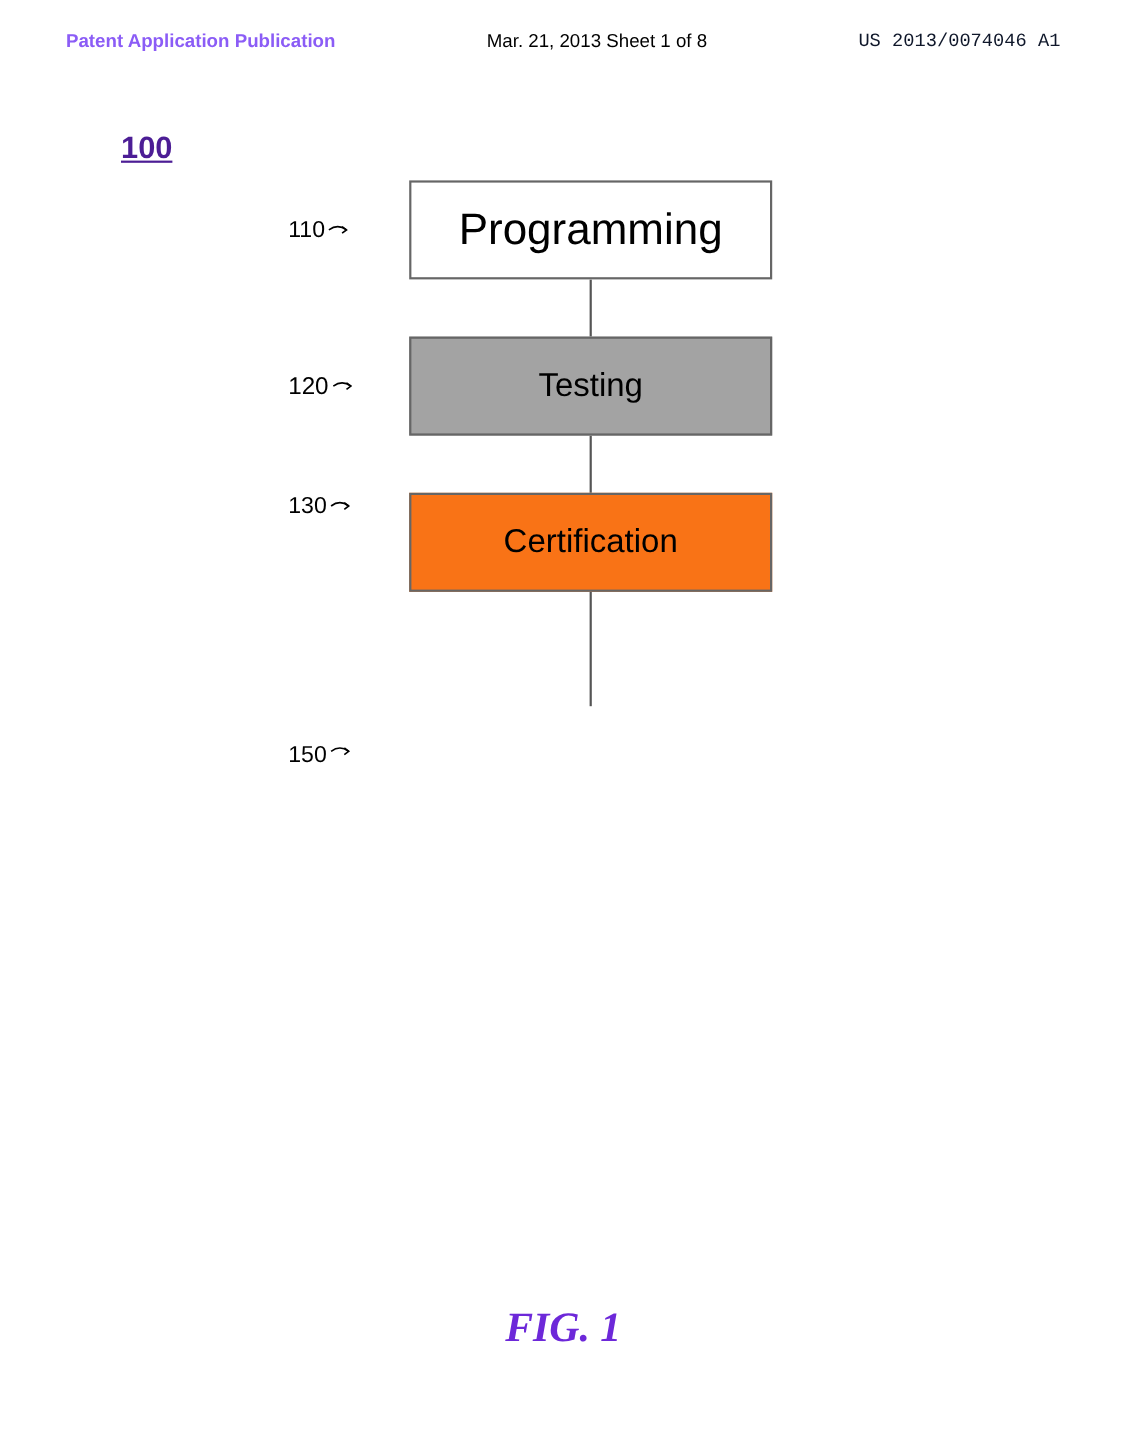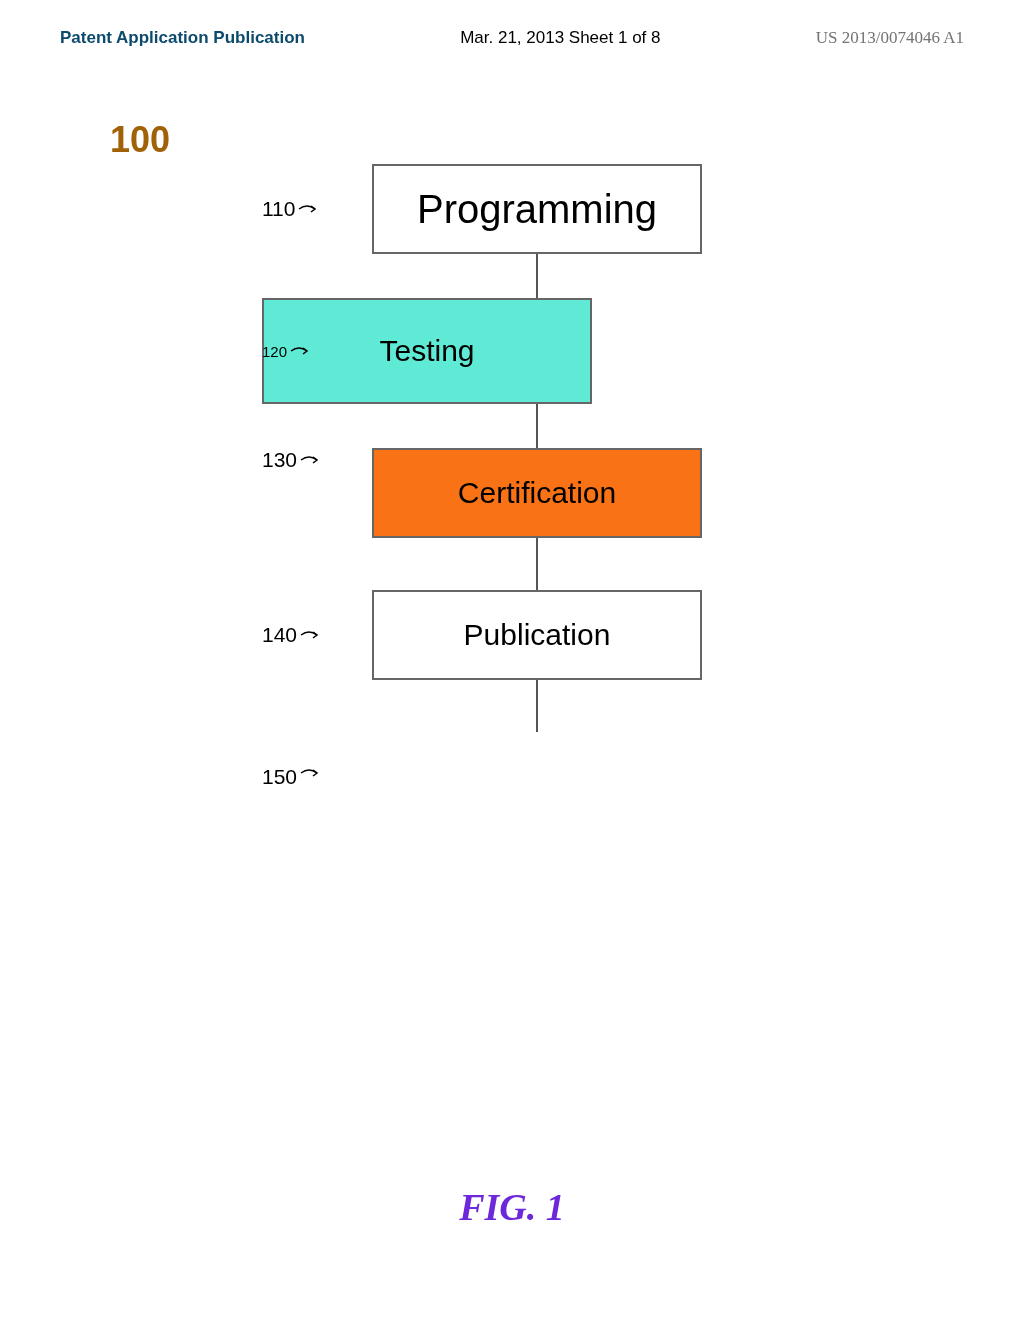--- a/index.html
+++ b/index.html
@@ -30,77 +30,77 @@
       justify-content: space-between;
       align-items: center;
       padding: 28px 60px 16px 60px;
       border-bottom: none;
     }
 
     .header-left {
       font-size: 17px;
       font-weight: bold;
       font-family: 'Arial', sans-serif;
-      color: #0c4a6e;
+      color: #8b5cf6;
     }
 
     .header-center {
       font-size: 17px;
       font-family: 'Arial', sans-serif;
       color: #000;
       text-align: left;
     }
 
     .header-right {
       font-size: 17px;
-      font-family: Liberation Serif, serif;
-      color: #737373;
+      font-family: Liberation Mono, monospace;
+      color: #0f172a;
     }
   </style>
 </head>
 <body>
 
 <div class="page-container">
 
   <div class="header">
     <div class="header-left">Patent Application Publication</div>
     <div class="header-center">Mar. 21, 2013  Sheet 1 of 8</div>
     <div class="header-right">US 2013/0074046 A1</div>
   </div>
 
   <div style="position: relative; width: 1024px; height: 1220px;">
 
-    <div style="position: absolute; left: 110px; top: 55px; font-size: 36px; font-family: Arial, sans-serif; font-weight: bold; color: #a16207; ">100</div>
+    <div style="position: absolute; left: 110px; top: 55px; font-size: 28px; font-family: Arial, sans-serif; font-weight: bold; color: #4c1d95; text-decoration: underline;">100</div>
 
     <div style="position: absolute; left: 50%; top: 100px; transform: translateX(-50%);">
 
       <div style="display: flex; align-items: center; position: relative; width: 500px; height: 90px;">
         <div style="position: absolute; left: 0; display: flex; align-items: center; font-size: 21px; font-family: Arial, sans-serif; color: #000; text-align: center;">
           <span>110</span>
           <svg width="22" height="16" viewBox="0 0 22 16" style="margin-left:2px;">
             <path d="M2 8 Q10 2 18 8" stroke="#000" stroke-width="1.5" fill="none"></path>
             <polyline points="14,5 18,8 14,11" stroke="#000" stroke-width="1.5" fill="none"></polyline>
           </svg>
         </div>
         <div style="border: 2px solid #666; background: #fff; width: 330px; height: 90px; display: flex; align-items: center; justify-content: center; margin-left: 110px;">
           <span style="font-size: 40px; font-family: Arial, sans-serif; color: #000;">Programming</span>
         </div>
       </div>
 
       <div style="width: 2px; height: 52px; background: #555; margin-left: 274px;"></div>
 
       <div style="display: flex; align-items: center; position: relative; width: 500px; height: 90px;">
-        <div style="position: absolute; left: 0; display: flex; align-items: center; font-size: 15px; font-family: Arial, sans-serif; color: #000;">
+        <div style="position: absolute; left: 0; display: flex; align-items: center; font-size: 22px; font-family: Arial, sans-serif; color: #000;">
           <span>120</span>
           <svg width="22" height="16" viewBox="0 0 22 16" style="margin-left:2px;">
             <path d="M2 8 Q10 2 18 8" stroke="#000" stroke-width="1.5" fill="none"></path>
             <polyline points="14,5 18,8 14,11" stroke="#000" stroke-width="1.5" fill="none"></polyline>
           </svg>
         </div>
-        <div style="border: 2px solid #666; background: #5eead4; width: 330px; height: 106px; display: flex; align-items: center; justify-content: center; ">
+        <div style="border: 2px solid #666; background: #a3a3a3; width: 330px; height: 90px; display: flex; align-items: center; justify-content: center; margin-left: 110px;">
           <span style="font-size: 30px; font-family: Arial, sans-serif; color: #000;">Testing</span>
         </div>
       </div>
 
       <div style="width: 2px; height: 52px; background: #555; margin-left: 274px;"></div>
 
       <div style="display: flex; align-items: flex-start; position: relative; width: 500px; height: 90px;">
         <div style="position: absolute; left: 0; display: flex; align-items: center; font-size: 21px; font-family: Arial, sans-serif; color: #000;">
           <span>130</span>
           <svg width="22" height="16" viewBox="0 0 22 16" style="margin-left:2px;">
@@ -108,32 +108,20 @@
             <polyline points="14,5 18,8 14,11" stroke="#000" stroke-width="1.5" fill="none"></polyline>
           </svg>
         </div>
         <div style="border: 2px solid #666; background: #f97316; width: 330px; height: 90px; display: flex; align-items: center; justify-content: center; margin-left: 110px;">
           <span style="font-size: 30px; font-family: Arial, sans-serif; color: #000;">Certification</span>
         </div>
       </div>
 
       <div style="width: 2px; height: 52px; background: #555; margin-left: 274px;"></div>
 
-      <div style="display: flex; align-items: center; position: relative; width: 500px; height: 90px;">
-        <div style="position: absolute; left: 0; display: flex; align-items: center; font-size: 21px; font-family: Arial, sans-serif; color: #000;">
-          <span>140</span>
-          <svg width="22" height="16" viewBox="0 0 22 16" style="margin-left:2px;">
-            <path d="M2 8 Q10 2 18 8" stroke="#000" stroke-width="1.5" fill="none"></path>
-            <polyline points="14,5 18,8 14,11" stroke="#000" stroke-width="1.5" fill="none"></polyline>
-          </svg>
-        </div>
-        <div style="border: 2px solid #666; background: #fff; width: 330px; height: 90px; display: flex; align-items: center; justify-content: center; margin-left: 110px;">
-          <span style="font-size: 30px; font-family: Arial, sans-serif; color: #000;">Publication</span>
-        </div>
-      </div>
 
       <div style="width: 2px; height: 52px; background: #555; margin-left: 274px;"></div>
 
       <div style="display: flex; align-items: center; position: relative; width: 500px; height: 90px;">
         <div style="position: absolute; left: 0; display: flex; align-items: flex-start; font-size: 21px; font-family: Arial, sans-serif; color: #000;">
           <span>150</span>
           <svg width="22" height="16" viewBox="0 0 22 16" style="margin-left:2px;">
             <path d="M2 8 Q10 2 18 8" stroke="#000" stroke-width="1.5" fill="none"></path>
             <polyline points="14,5 18,8 14,11" stroke="#000" stroke-width="1.5" fill="none"></polyline>
           </svg>

